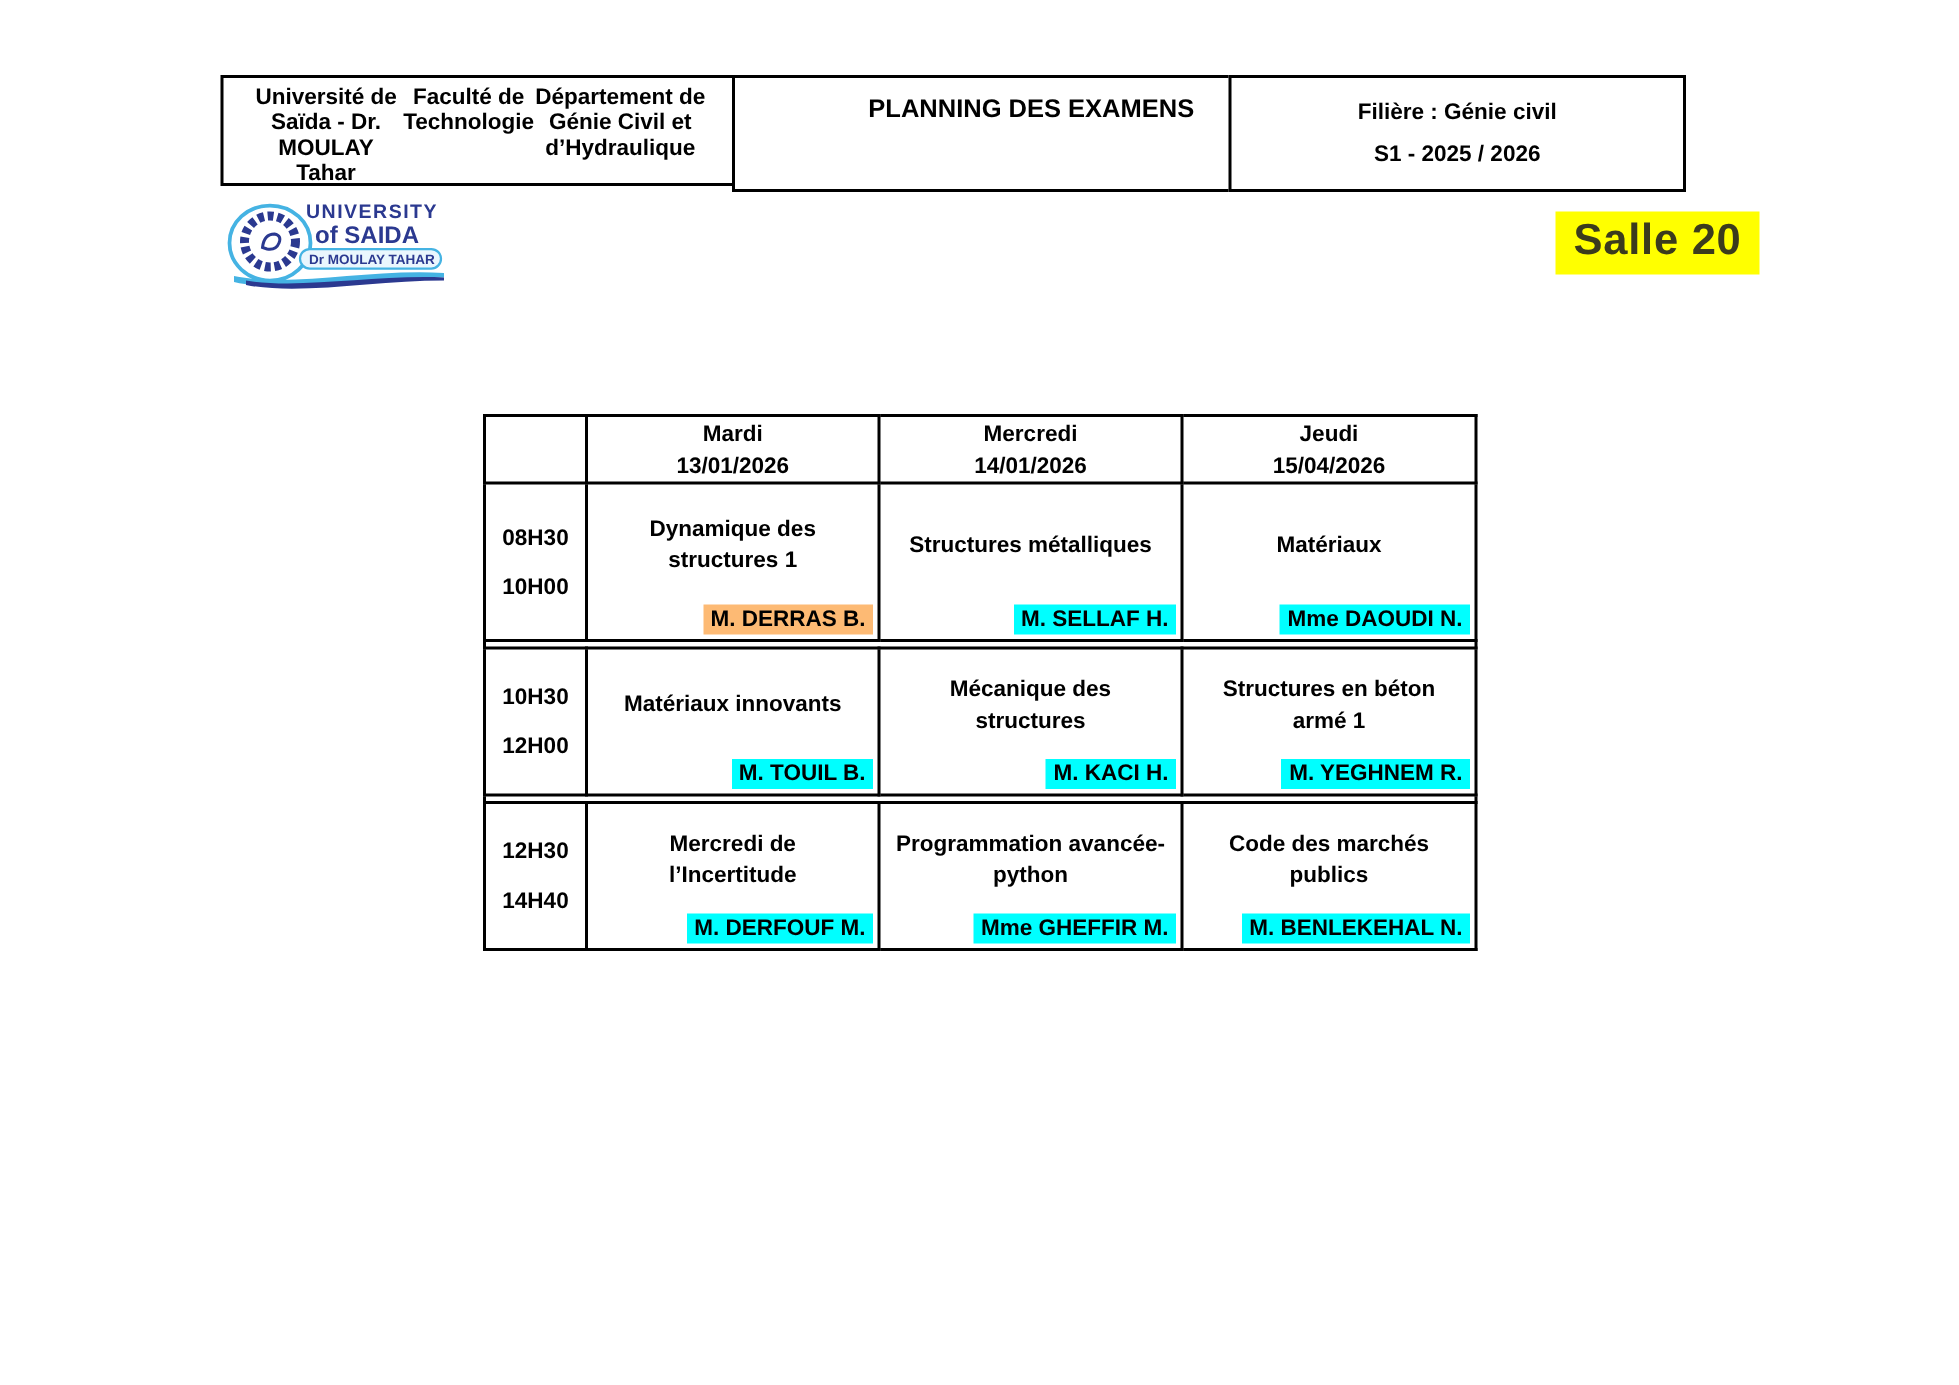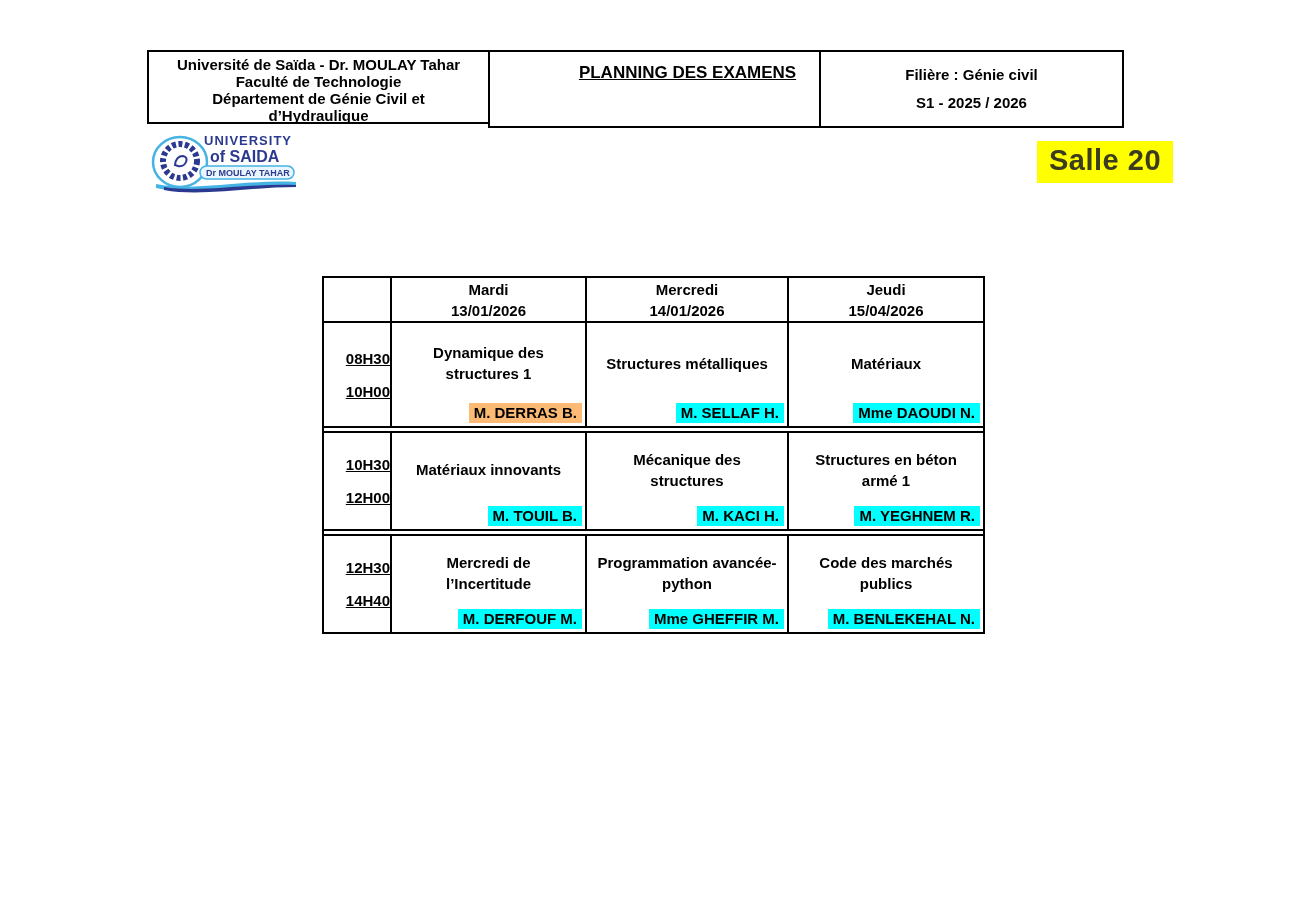--- a/index.html
+++ b/index.html
@@ -11,26 +11,26 @@
     font-family:"Liberation Sans", sans-serif;
     color:#000;
     overflow:hidden;
     margin:0 auto;
   }
 
   
   .hbox { position:absolute; border:2px solid #000; background:#fff; }
   .hleft {
     left:147px; top:50px; width:343px; height:74px;
-    display:flex; flex-direction:column; justify-content:space-around;
+    display:flex; flex-direction:row; justify-content:space-around;
     text-align:center; font-size:15px; font-weight:bold; padding:4px 17px;
   }
   .hcenter {
     left:488px; top:50px; width:399px; height:78px;
-    text-align:center; font-weight:bold; padding-top:11px;text-decoration:underline;
+    text-align:center; font-weight:bold; padding-top:11px;
   }
   .hcenter .t1 { font-size:17px; }
   .hcenter .t2 { font-size:17px; margin-top:9px; }
   .hright {
     left:819px; top:50px; width:305px; height:78px;
     text-align:center; font-weight:bold; font-size:15px; padding-top:14px;
   }
   .hright .t2 { margin-top:11px; }
 
   
@@ -48,21 +48,21 @@
   table.sched {
     position:absolute; left:322px; top:276px;
     border-collapse:collapse; table-layout:fixed;
   }
   table.sched td {
     border:2px solid #000; padding:0;
     font-weight:bold; color:#000; vertical-align:middle;
   }
   td.corner { border:none; background:transparent; }
   td.dayhead { height:45px; text-align:center; font-size:15px; line-height:21px; padding-top:2px;margin-top:40px; }
-  td.timecell { text-align:right; font-size:15px; line-height:33px;text-decoration:underline; }
+  td.timecell { text-align:center; font-size:15px; line-height:33px; }
   td.examcell { vertical-align:top; }
   .cellwrap { display:flex; flex-direction:column; }
   .h-r1 { height:103px; }
   .h-r2 { height:96px; }
   .h-r3 { height:96px; }
   .subject {
     flex:1; display:flex; align-items:center; justify-content:center;
     text-align:center; font-size:15px; line-height:21px; padding:2px 10px;
   }
   .teacher {

